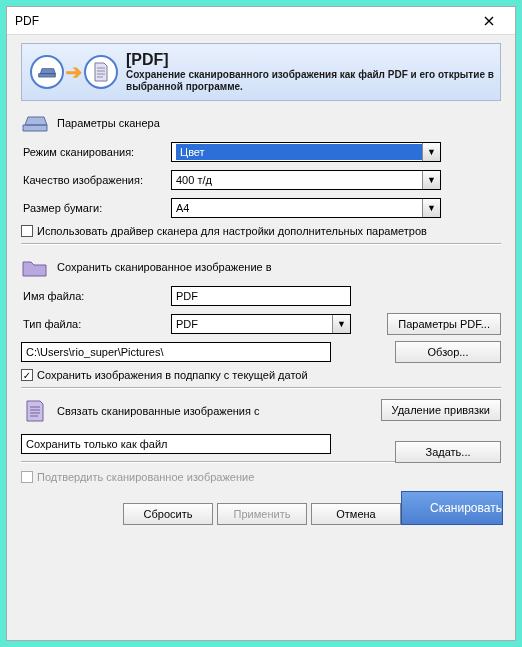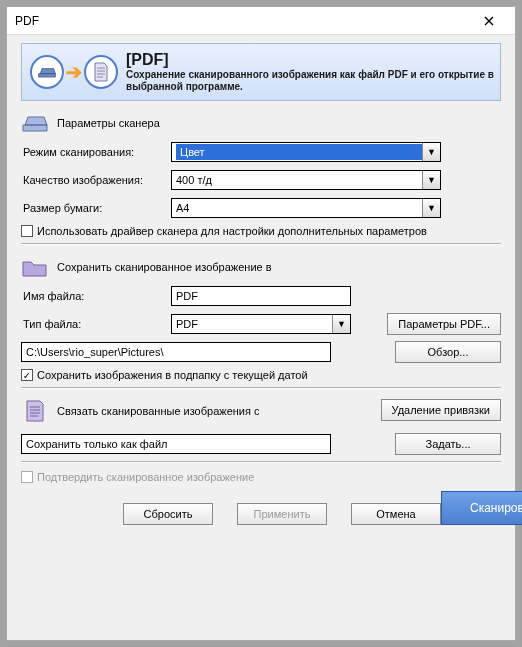--- a/index.html
+++ b/index.html
@@ -7,21 +7,21 @@
     margin: 0;
     padding: 0;
     font-family: Tahoma, Arial, sans-serif;
     font-size: 11px;
     background: #fff;
     width: 522px;
     height: 647px;
     overflow: hidden;
   }
   .outer {
-    background: #a3a3a3;
+    background: #5eead4;
     padding: 6px;
     width: 522px;
     height: 647px;
   }
   .window {
     background: #fff;
     width: 100%;
     height: 100%;
     border: 1px solid #aaa;
     display: flex;
@@ -234,21 +234,21 @@
     padding-left: 28px;
   }
   .bottom-row {
     display: flex;
     align-items: flex-end;
     justify-content: space-between;
     margin-top: 8px;
   }
   .bottom-btns {
     display: flex;
-    gap: 24px;
+    gap: 4px;
     margin-left: 86px;
     padding-left: 16px;
   }
 </style>
 </head>
 <body>
 
 <div class="outer">
   <div class="window">
     <div class="titlebar">
@@ -374,21 +374,21 @@
               </svg>
           </div>
           <div class="section-title" style="margin-left:8px;">Связать сканированные изображения с</div>
           <div class="btn small right-btn-col" style="top:0;">Удаление привязки</div>
         </div>
 
         <div class="row" style="position:relative;">
           <div class="text-input linked">
             <span>Сохранить только как файл</span>
           </div>
-          <div class="btn small right-btn-col" style="top:0;text-align:right;">Задать...</div>
+          <div class="btn small right-btn-col" style="top:8px;text-align:right;">Задать...</div>
         </div>
       </div>
 
       <div class="sep"></div>
 
       <div class="checkbox-row" style="margin-top:8px;">
         <div class="cb" style="border-color:#aaa; color:#aaa;"></div>
         <span style="color:#999;">Подтвердить сканированное изображение</span>
       </div>
 

